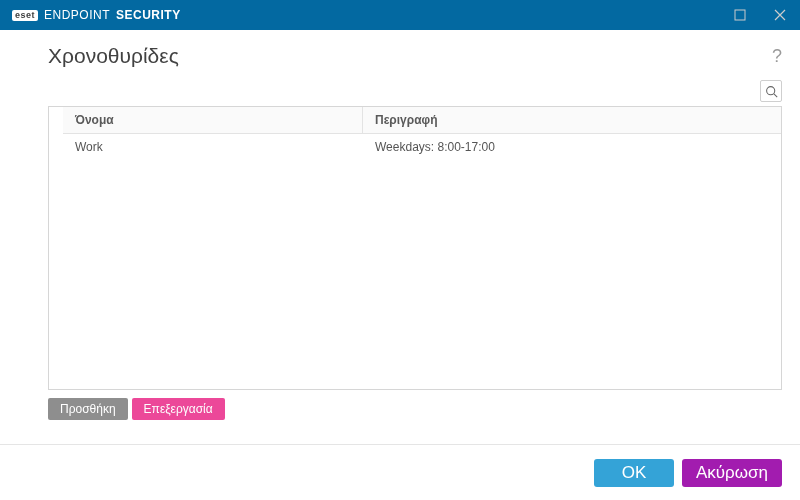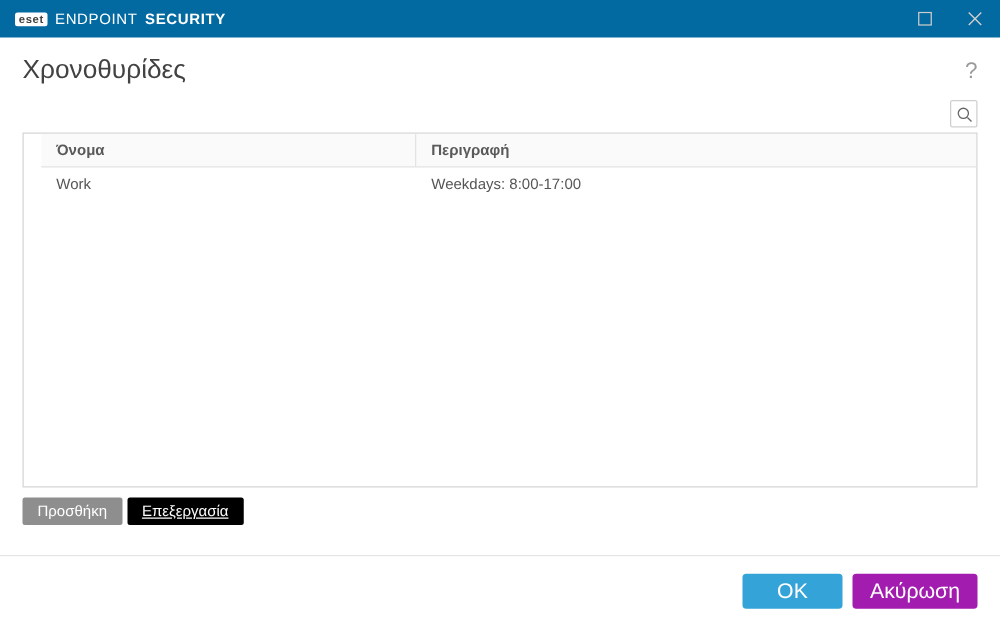--- a/index.html
+++ b/index.html
@@ -6,41 +6,41 @@
 body { font-family: "Segoe UI", Arial, sans-serif; font-size: 13px; background: #fff; width: 800px; height: 500px; overflow: hidden; }
 
 .titlebar { height: 30px; background: #0369a1; color: #fff; display: flex; align-items: center; padding: 0 0 0 12px; }
 .titlebar .brand { display: flex; align-items: center; gap: 6px; font-size: 12px; letter-spacing: 0.5px; }
 .titlebar .brand .eset-badge { background: #fff; color: #414141; font-weight: bold; font-size: 9px; padding: 1px 3px; border-radius: 2px; line-height: 1; }
 .titlebar .brand .thin { font-weight: 300; }
 .titlebar .brand .bold { font-weight: 600; }
 .titlebar .spacer { flex: 1; }
 .titlebar .winbtn { width: 40px; height: 30px; display: flex; align-items: center; justify-content: center; color: #ddd; font-size: 14px; }
 
-.content { padding: 14px 18px 0 18px; }
+.content { padding: 14px 18px 0 18px; margin-left: 30px; }
 .header-row { display: flex; align-items: center; margin-bottom: 12px; }
 .page-title { font-size: 21px; font-weight: 400; color: #424242; flex: 1; }
 .help-icon { font-size: 18px; color: #9a9a9a; cursor: pointer; }
 
 .search-row { display: flex; justify-content: flex-end; margin-bottom: 4px; }
 .search-btn { width: 22px; height: 22px; border: 1px solid #cfcfcf; background: #fff; display: flex; align-items: center; justify-content: center; color: #666; font-size: 13px; cursor: pointer; border-radius: 2px; }
 
 .grid { border: 1px solid #d6d6d6; height: 284px; overflow: hidden; background: #fff; padding-left: 14px; }
 .grid-head { display: flex; background: #fafafa; border-bottom: 1px solid #e3e3e3; }
 .grid-head .col { padding: 6px 12px; font-weight: 600; color: #5a5a5a; font-size: 12px; border-right: 1px solid #e3e3e3; }
 .grid-head .col:last-child { border-right: none; }
 .grid-body .row { display: flex; }
 .grid-body .cell { padding: 6px 12px; color: #555; font-size: 12px; }
 .col-name, .cell-name { width: 300px; }
 .col-desc, .cell-desc { flex: 1; }
 
 .action-row { margin-top: 8px; display: flex; gap: 4px; }
 .pill { border: none; padding: 4px 12px; font-size: 12px; border-radius: 2px; cursor: pointer; }
 .pill.primary { background: #8e8e8e; color: #fff; }
-.pill.disabled { background: #000000; color: #fdfdfd; cursor: default; text-decoration: underline; }
+.pill.disabled { background: #ec4899; color: #fdfdfd; cursor: default; }
 
 .footer { position: absolute; bottom: 0; left: 0; right: 0; height: 56px; border-top: 1px solid #e5e5e5; display: flex; align-items: center; justify-content: flex-end; padding: 0 18px; gap: 8px; background: #fff; }
 .btn { min-width: 80px; height: 28px; border: none; border-radius: 3px; font-size: 17px; cursor: pointer; padding: 0 14px; }
 .btn-ok { background: #34a3d7; color: #fff; }
 .btn-cancel { background: #a21caf; color: #fff; }
 </style>
 </head>
 <body>
 
 <div class="titlebar">

